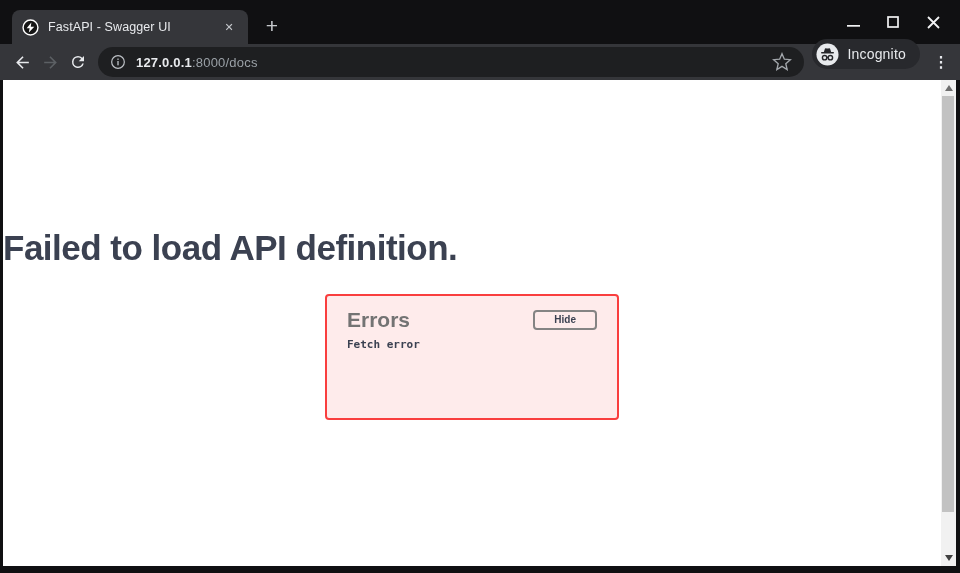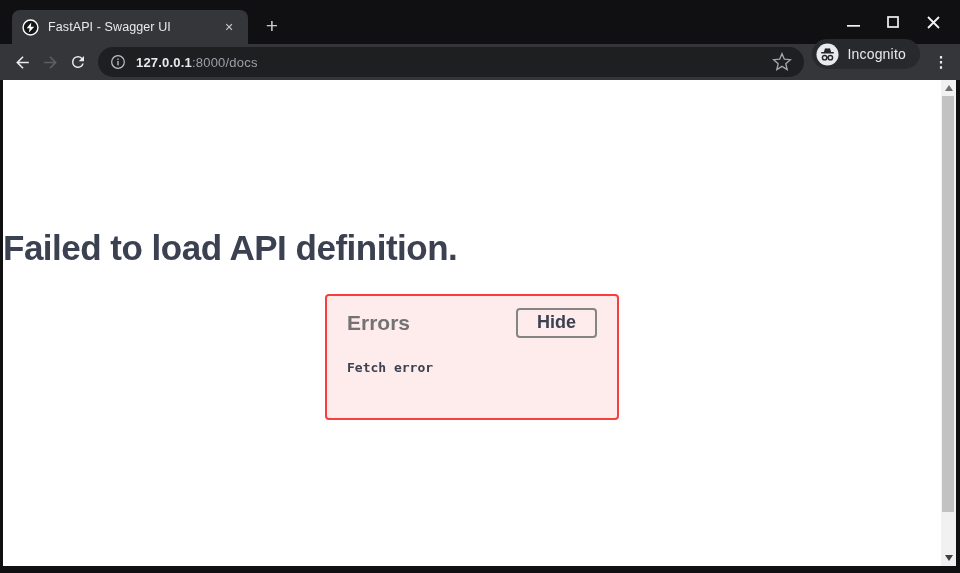--- a/index.html
+++ b/index.html
@@ -45,23 +45,23 @@
   .content { position:absolute; top:80px; left:3px; right:4px; bottom:7px; background:#ffffff;
              overflow:hidden; }
   .swagger-area { position:absolute; inset:0 15px 0 0; }
   .api-fail-heading { margin-top:148px; text-align:left; font-size:35px; font-weight:700;
                       color:#3b4151; letter-spacing:-0.5px; }
   .errors-box { width:294px; min-height:126px; margin:26px auto 0; background:#feebeb;
                 border:2px solid #f93e3e; border-radius:4px; padding:12px 20px 16px; }
   .errors-head { display:flex; align-items:center; justify-content:space-between; }
   .errors-title { font-size:21px; font-weight:700; color:#737373; }
   .hide-btn { background:transparent; border:2px solid #848484; border-radius:4px;
-              padding:2px 19px 3px; font-family:"Liberation Sans", sans-serif; font-size:18px;
+              padding:2px 19px 3px; font-family:"Liberation Sans", sans-serif; font-size:10px;
               font-weight:700; color:#3b4151; cursor:pointer; }
-  .error-item { margin-top:20px; font-family:"DejaVu Sans Mono", monospace; font-size:13px;
+  .error-item { margin-top:4px; font-family:"DejaVu Sans Mono", monospace; font-size:11px;
                 line-height:1.55; }
   .error-name { font-weight:700; color:#3b4151; }
   .error-msg { color:#4f555e; }
 
   
   .scrollbar { position:absolute; top:0; right:0; bottom:0; width:15px; background:#f1f1f1; }
   .sb-arrow { position:absolute; left:0; width:15px; height:16px; display:flex;
               align-items:center; justify-content:center; cursor:pointer; }
   .sb-arrow.up { top:0; } .sb-arrow.down { bottom:0; }
   .tri-up { width:0; height:0; border-left:4px solid transparent; border-right:4px solid transparent;

